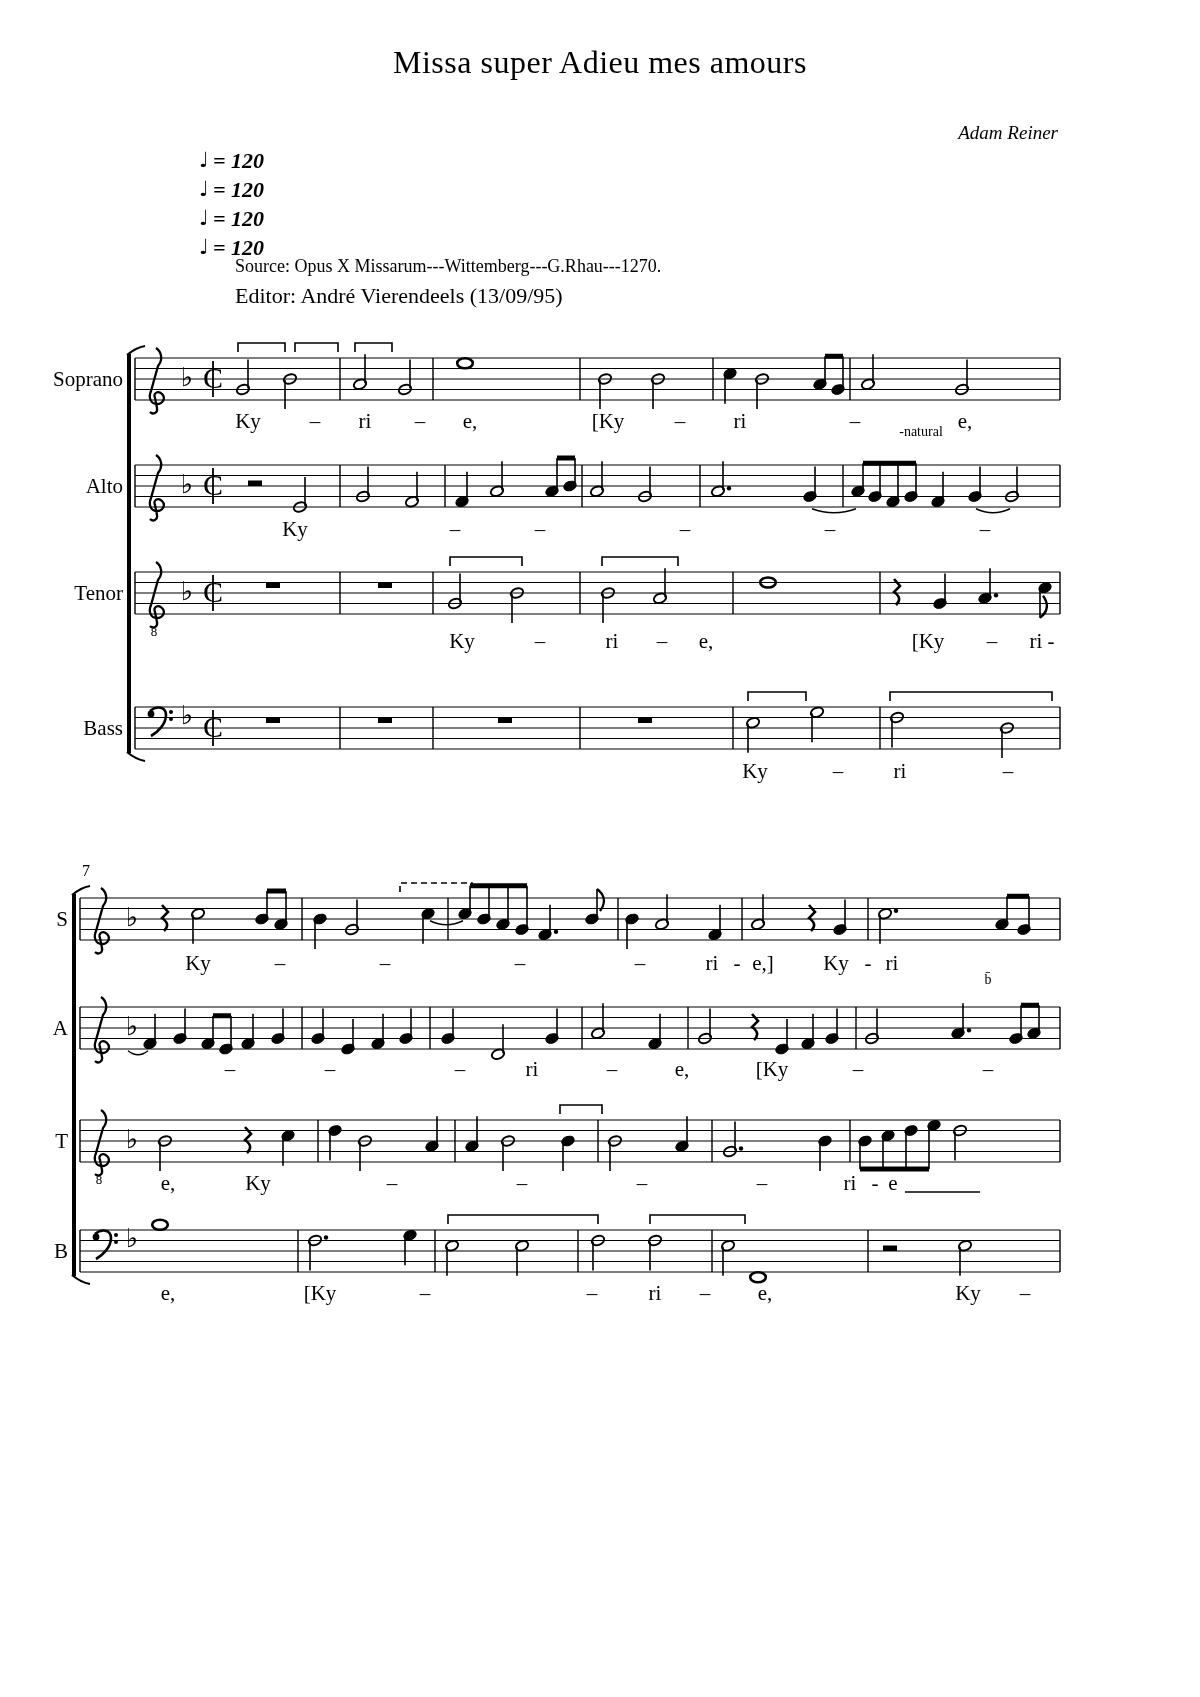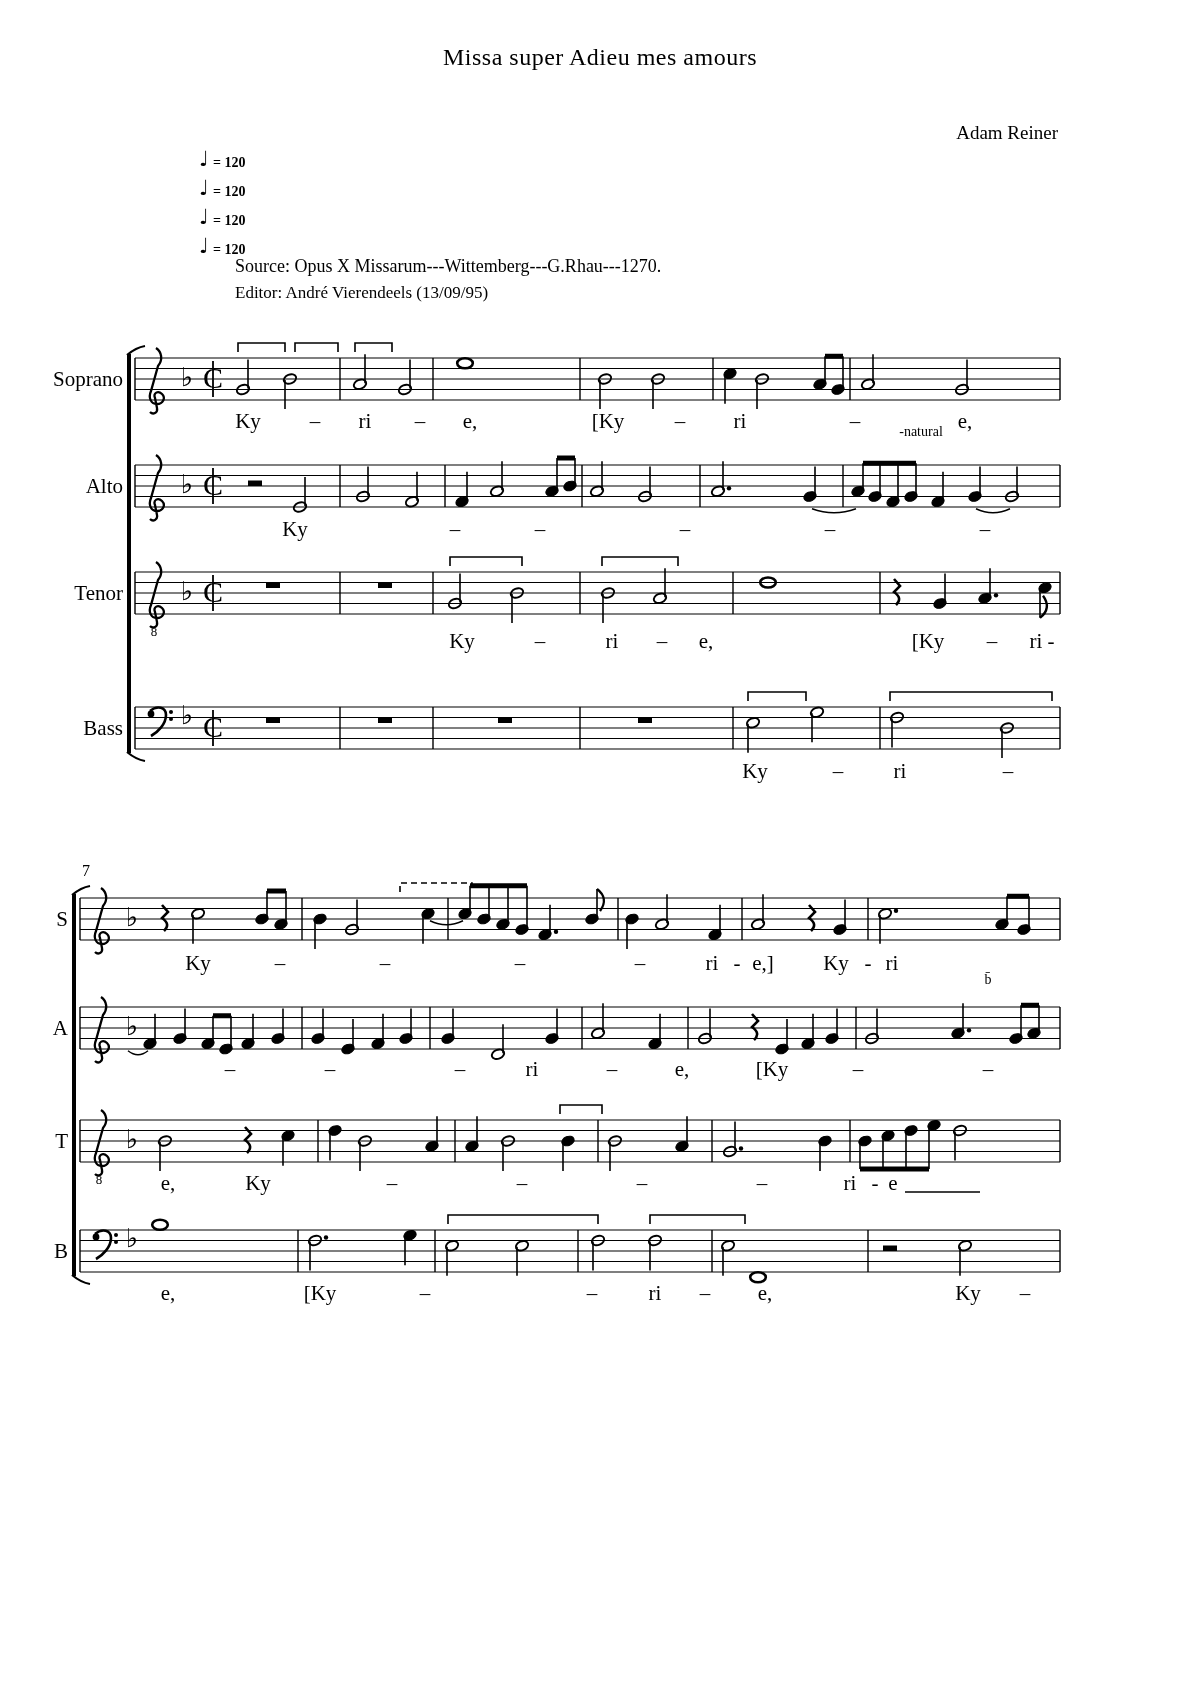--- a/index.html
+++ b/index.html
@@ -1,27 +1,27 @@
 <!DOCTYPE html>
 <html><head>
 <meta charset="utf-8">
 <style>
   html,body{margin:0;padding:0;background:#888;}
   .page{position:relative;width:1200px;height:1697px;background:#ffffff;margin:0 auto;
         font-family:"Liberation Serif","DejaVu Serif",serif;color:#000;overflow:hidden;}
   .title{position:absolute;top:44px;left:0;right:0;text-align:center;
-         font-size:24px;letter-spacing:0.5px;}
-  .composer{position:absolute;top:122px;right:142px;font-size:19px;}
+         font-size:32px;letter-spacing:0.5px;}
+  .composer{position:absolute;top:122px;right:142px;font-size:19px;font-style:italic;}
   .tempo-block{position:absolute;top:146px;left:199px;}
   .tempo-row{height:29px;line-height:29px;white-space:nowrap;}
   .tempo-row .qnote{font-family:"DejaVu Sans",sans-serif;font-size:21px;font-weight:bold;
                     display:inline-block;transform:translateY(-1px);}
-  .tempo-row .tval{font-size:14px;font-weight:bold;margin-left:4px;}
+  .tempo-row .tval{font-size:22px;font-weight:bold;margin-left:4px;font-style:italic;}
   .source{position:absolute;top:256px;left:235px;font-size:18px;}
-  .editor{position:absolute;top:283px;left:235px;font-size:17px;}
+  .editor{position:absolute;top:283px;left:235px;font-size:22px;}
   svg#score{position:absolute;left:0;top:0;}
   svg text{font-family:"Liberation Serif","DejaVu Serif",serif;}
 </style>
 </head>
 <body>
 
 <div class="page">
   <div class="title">Missa super Adieu mes amours</div>
   <div class="composer">Adam Reiner</div>
   <div class="tempo-block">

